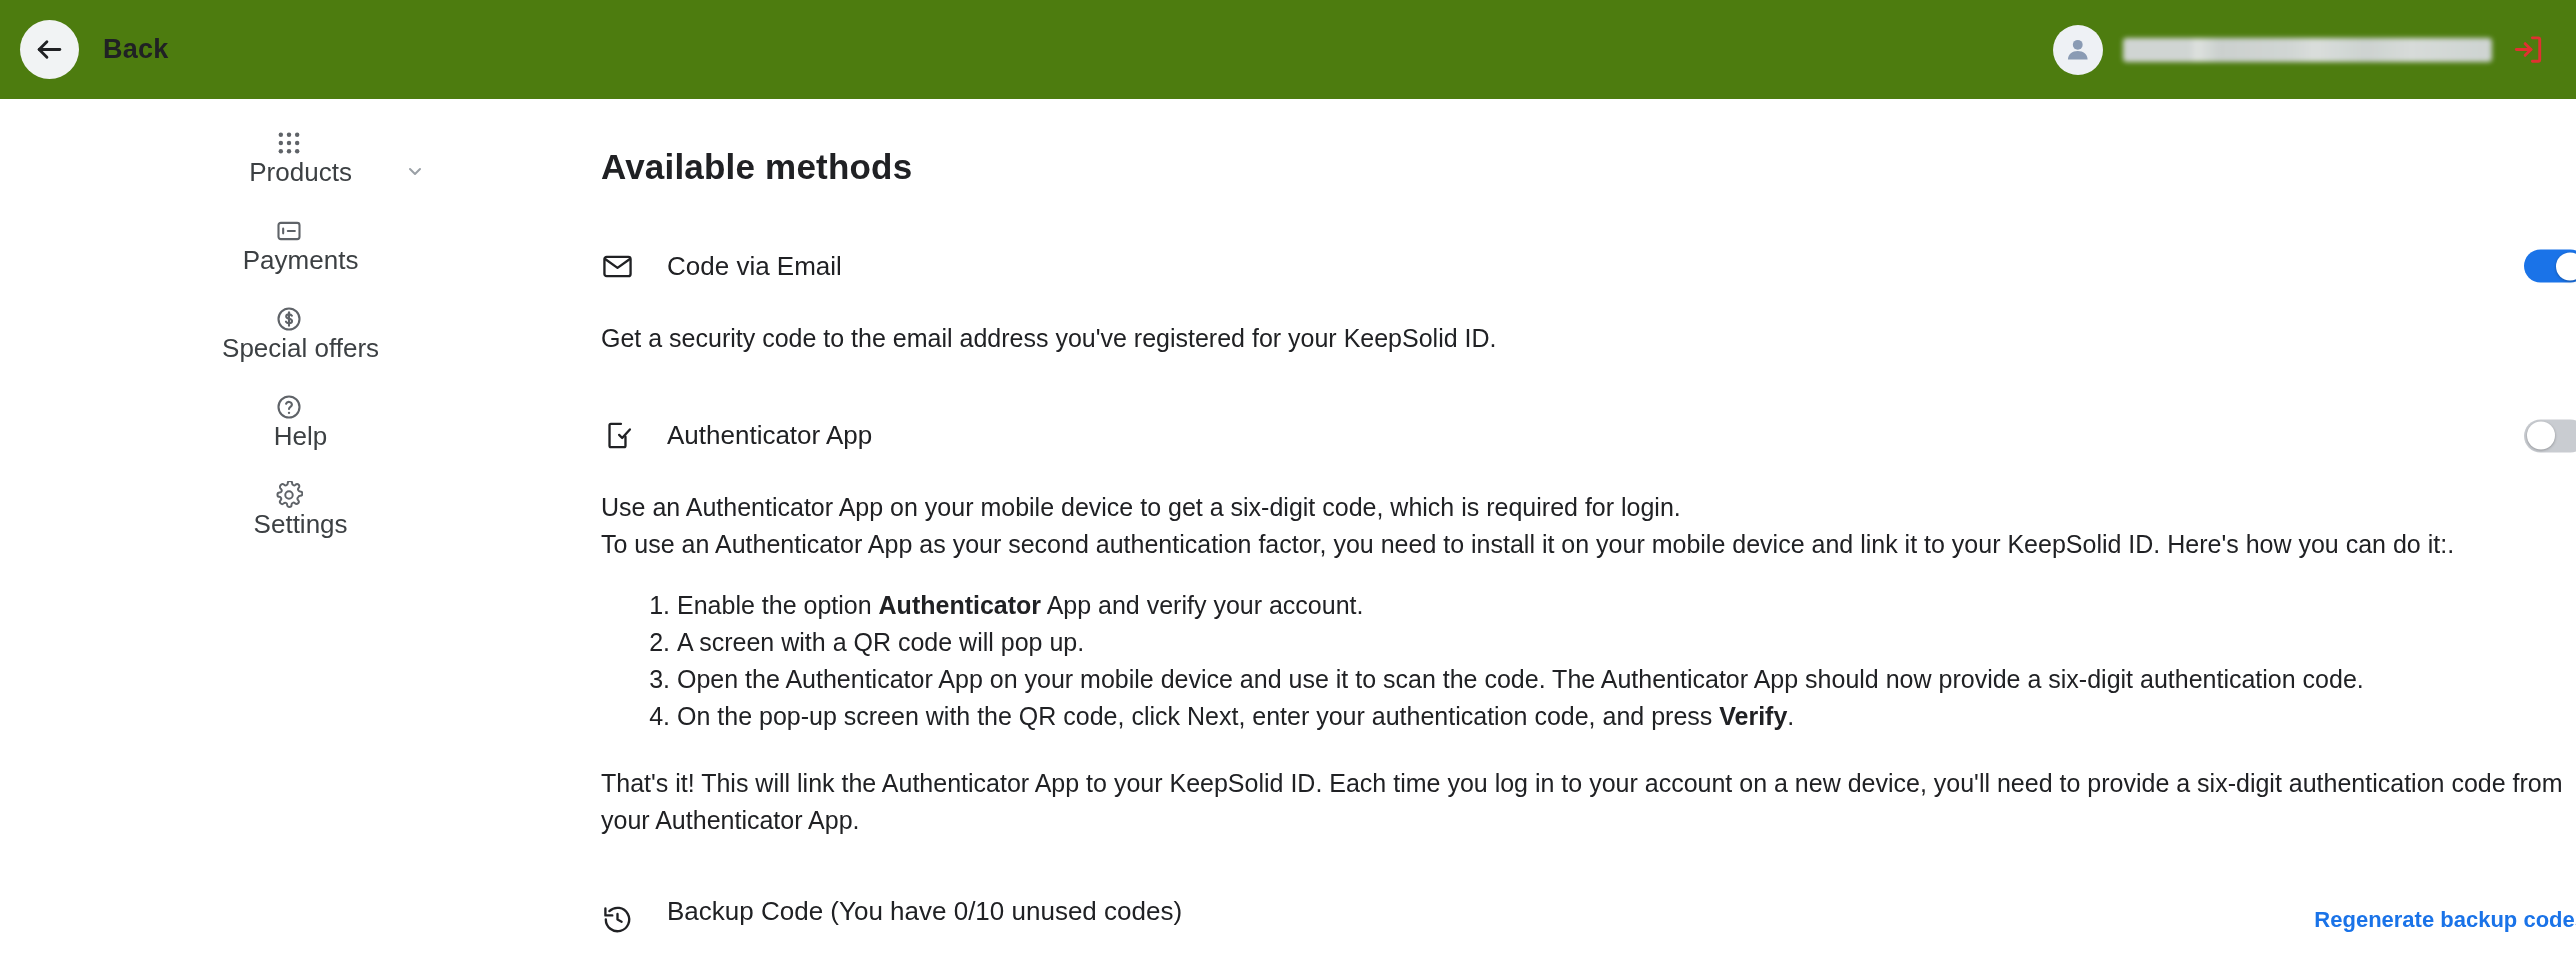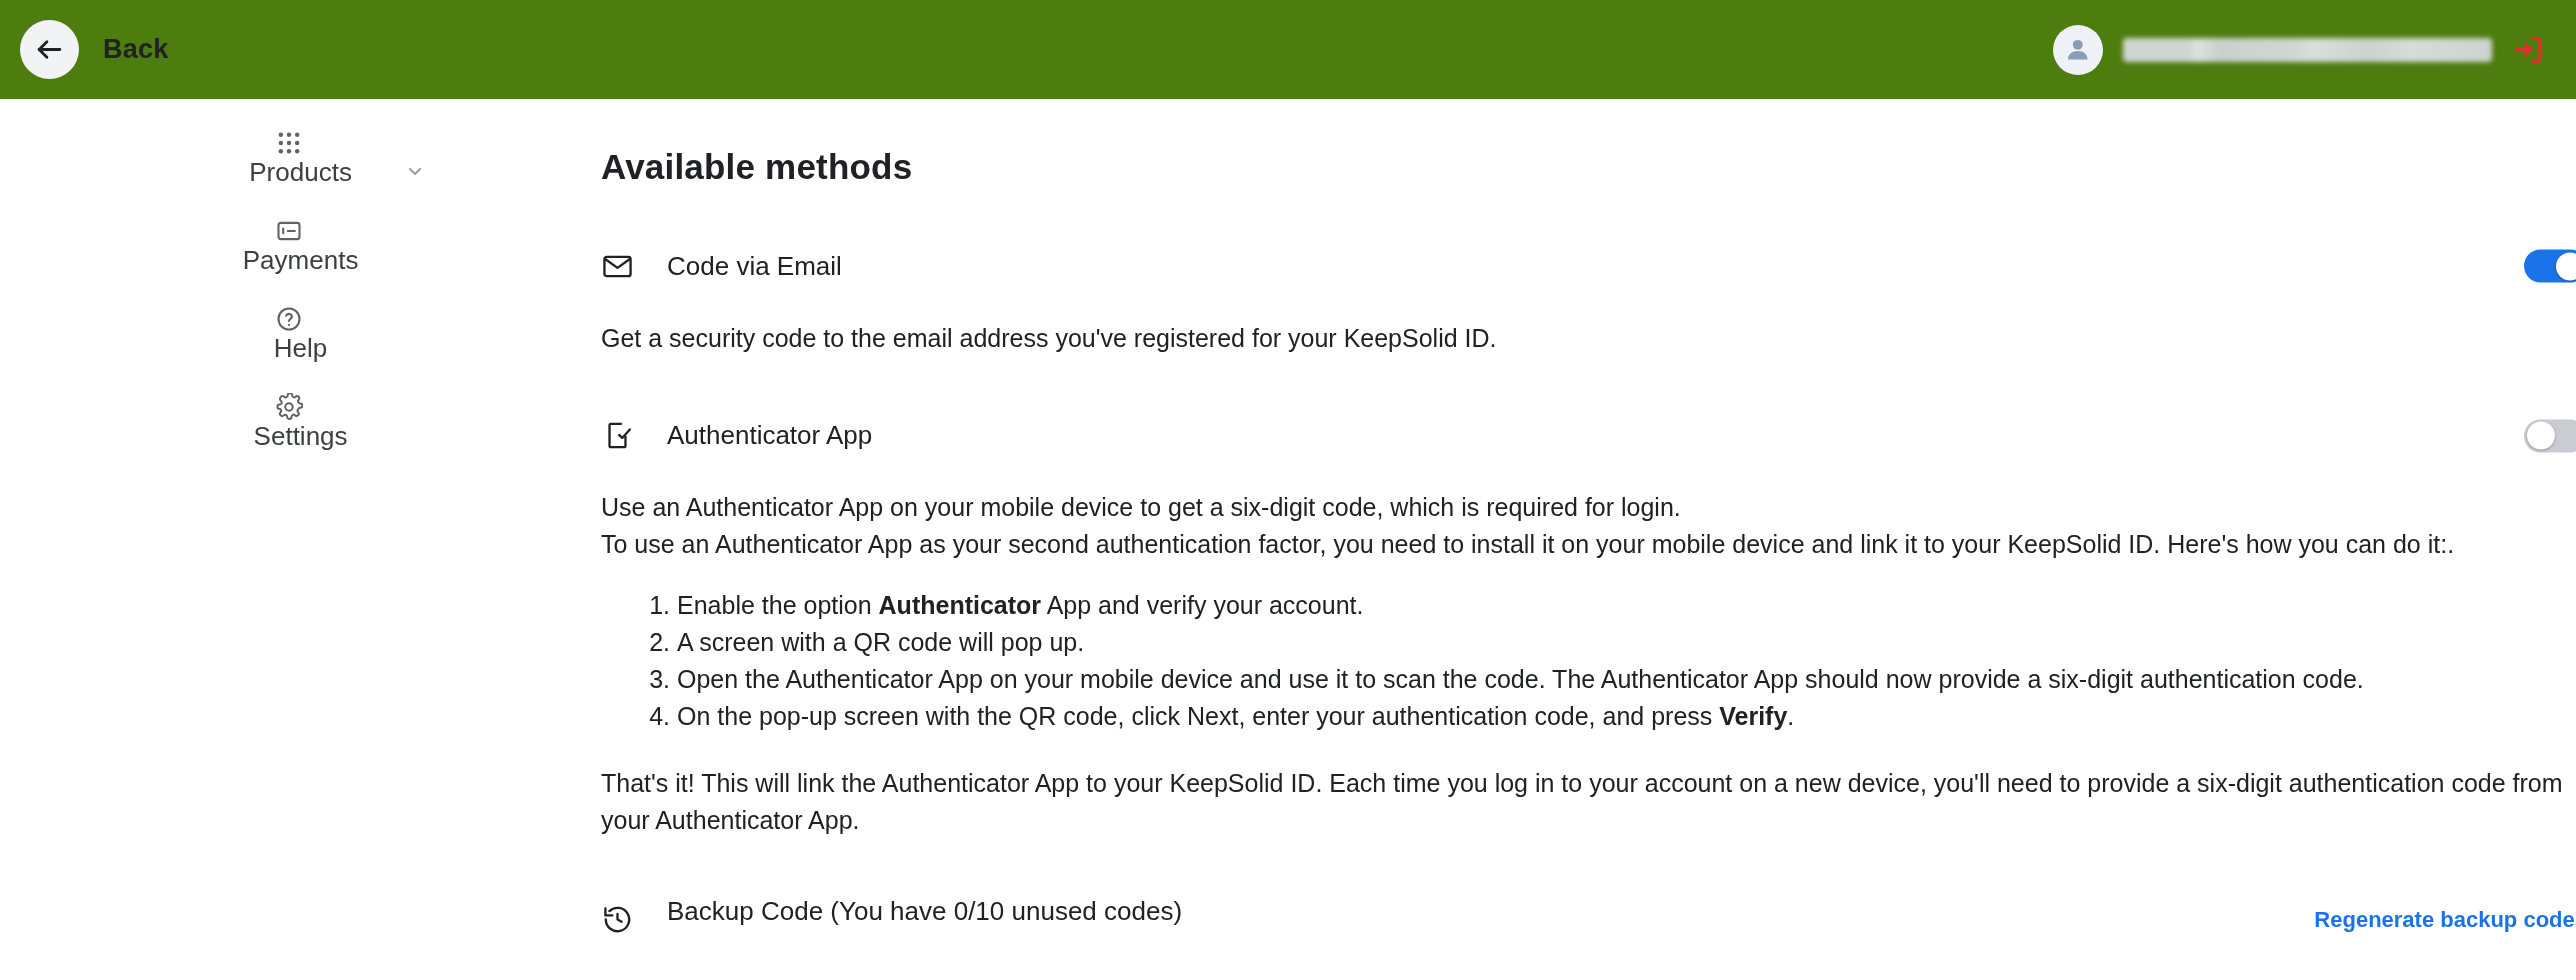--- a/index.html
+++ b/index.html
@@ -266,20 +266,30 @@
       <span class="nav-icon">
         <svg width="28" height="28" viewBox="0 0 24 24" fill="none" stroke="#5f6368" stroke-width="1.8" stroke-linecap="round" stroke-linejoin="round">
           <rect x="3" y="5" width="18" height="14" rx="2"></rect>
           <line x1="7" y1="10" x2="7" y2="14"></line>
           <line x1="11" y1="12" x2="17" y2="12"></line>
         </svg>
       </span>
       <span class="nav-label">Payments</span>
     </div>
 
+    <div class="nav-item">
+      <span class="nav-icon">
+        <svg width="28" height="28" viewBox="0 0 24 24" fill="none" stroke="#5f6368" stroke-width="1.8" stroke-linecap="round" stroke-linejoin="round">
+          <circle cx="12" cy="12" r="9"></circle>
+          <path d="M14.5 9.2c-.5-.8-1.5-1.2-2.5-1.2-1.4 0-2.4.7-2.4 1.8 0 2.6 5 1.3 5 3.9 0 1.2-1.1 1.9-2.6 1.9-1.1 0-2.1-.4-2.6-1.3"></path>
+          <line x1="12" y1="6.3" x2="12" y2="17.7"></line>
+        </svg>
+      </span>
+      <span class="nav-label">Special offers</span>
+    </div>
 
     <div class="nav-item">
       <span class="nav-icon">
         <svg width="28" height="28" viewBox="0 0 24 24" fill="none" stroke="#5f6368" stroke-width="1.8" stroke-linecap="round" stroke-linejoin="round">
           <circle cx="12" cy="12" r="9"></circle>
           <path d="M9.5 9.2a2.6 2.6 0 0 1 5 .9c0 1.7-2.5 2-2.5 3.6"></path>
           <circle cx="12" cy="17" r="1" fill="#5f6368" stroke="none"></circle>
         </svg>
       </span>
       <span class="nav-label">Help</span>

